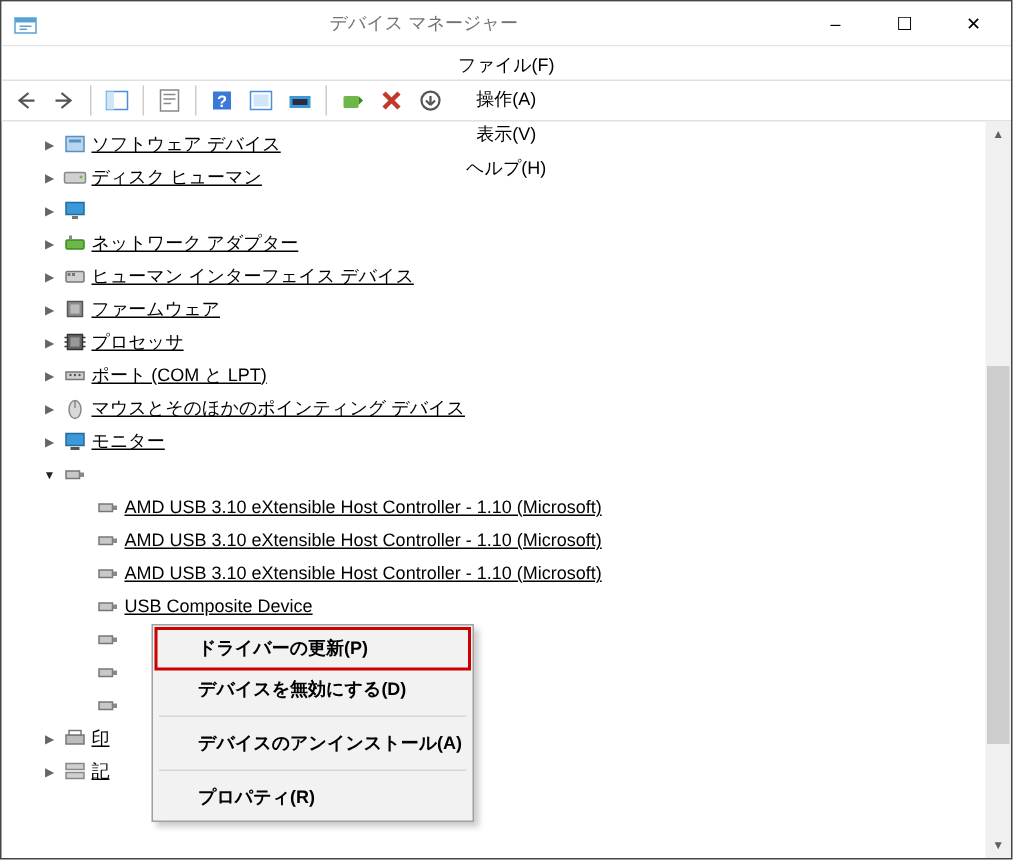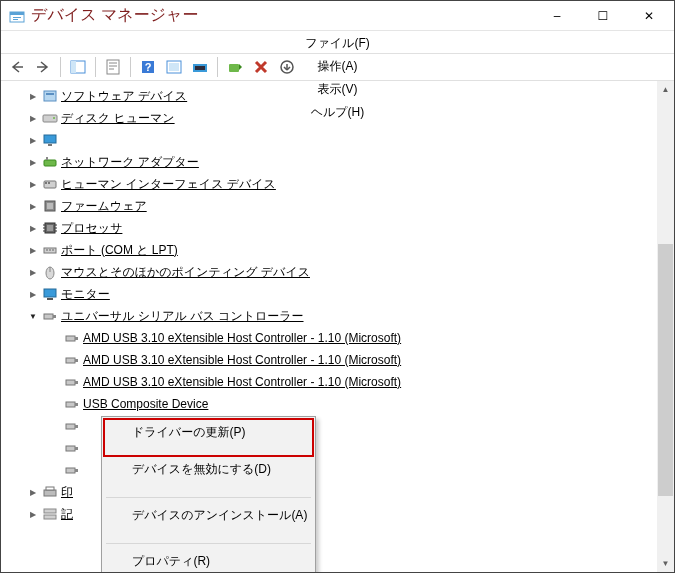--- a/index.html
+++ b/index.html
@@ -1,39 +1,39 @@
 <!DOCTYPE html>
 <html><head>
 <meta charset="utf-8">
 <style>
   * { margin:0; padding:0; box-sizing:border-box; }
   body { font-family:'Yu Gothic UI','Meiryo',sans-serif; font-size:12px; background:#fff; width:675px; height:573px; overflow:hidden; border:1px solid #444; }
   .titlebar { height:30px; display:flex; align-items:center; padding:0 2px 0 8px; background:#fff; border-bottom:1px solid #e5e5e5; }
   .titlebar .ticon { width:16px; height:16px; margin-right:6px; }
-  .titlebar .title { flex:1; font-size:16px; color:#7f1d1d; }
+  .titlebar .title { flex:1; font-size:12px; color:#737373;text-align:center; }
   .winbtn { width:46px; height:30px; display:flex; align-items:center; justify-content:center; cursor:pointer; }
   .menubar { height:22px; display:flex; align-items:center; padding:2px 4px; gap:2px; background:#fff;flex-direction:column; }
   .menuitem { padding:2px 6px; cursor:pointer; }
   .toolbar { height:28px; display:flex; align-items:center; padding:2px 4px; gap:2px; border-top:1px solid #e0e0e0; border-bottom:1px solid #e0e0e0; background:#fff; }
   .tbtn { width:24px; height:24px; display:flex; align-items:center; justify-content:center; cursor:pointer; border:1px solid transparent; }
   .tsep { width:1px; height:20px; background:#ccc; margin:0 3px; }
   .content { position:relative; height:calc(573px - 30px - 22px - 28px - 2px); overflow:auto; }
   .tree { padding:4px 2px; }
   .row { display:flex; align-items:center; height:22px; white-space:nowrap; cursor:pointer; }
   .row .exp { width:16px; display:flex; justify-content:center; align-items:center; color:#666; font-size:8px; }
   .row .exp.down { color:#222; }
   .row .ricon { width:18px; height:16px; display:flex; align-items:center; justify-content:center; }
   .row .label { padding-left:2px;text-decoration:underline; }
   .indent { display:inline-block; }
   .scrollbar { position:absolute; right:0; top:0; bottom:0; width:17px; background:#f0f0f0; }
   .sb-arrow { height:17px; display:flex; align-items:center; justify-content:center; color:#606060; font-size:8px; }
   .sb-track { position:absolute; top:17px; bottom:17px; left:0; right:0; }
   .sb-thumb { position:absolute; left:1px; right:1px; background:#cdcdcd; }
   .ctxmenu { position:absolute; background:#f2f2f2; border:1px solid #a0a0a0; box-shadow:3px 3px 4px rgba(0,0,0,0.2); padding:2px; font-size:12px; z-index:10; }
-  .ctxitem { padding:5px 28px 15px 28px; white-space:nowrap; cursor:pointer; }
+  .ctxitem { padding:5px 28px 5px 28px; white-space:nowrap; cursor:pointer;font-weight:bold; }
   .ctxsep { height:1px; background:#d7d7d7; margin:4px 2px; }
   .ctxitem.highlight { outline:2px solid #c00; outline-offset:-1px; }
   svg { display:block; }
 </style>
 </head>
 <body>
 
 <div class="titlebar">
   <span class="ticon">
     <svg width="16" height="16">
@@ -252,21 +252,20 @@
       </div>
       <div class="row">
         <span class="indent" style="width:22px"></span>
         <span class="exp down">▼</span>
         <span class="ricon">
           <svg width="16" height="16">
             <rect x="2" y="6" width="9" height="5" fill="#c8c8c8" stroke="#777"></rect>
             <rect x="11" y="7" width="3" height="3" fill="#888"></rect>
           </svg>
         </span>
-        <span class="label">ユニバーサル シリアル バス コントローラー</span>
       </div>
       <div class="row">
         <span class="indent" style="width:44px"></span>
         <span class="exp "></span>
         <span class="ricon">
           <svg width="16" height="16">
             <rect x="2" y="6" width="9" height="5" fill="#c8c8c8" stroke="#777"></rect>
             <rect x="11" y="7" width="3" height="3" fill="#888"></rect>
           </svg>
         </span>

